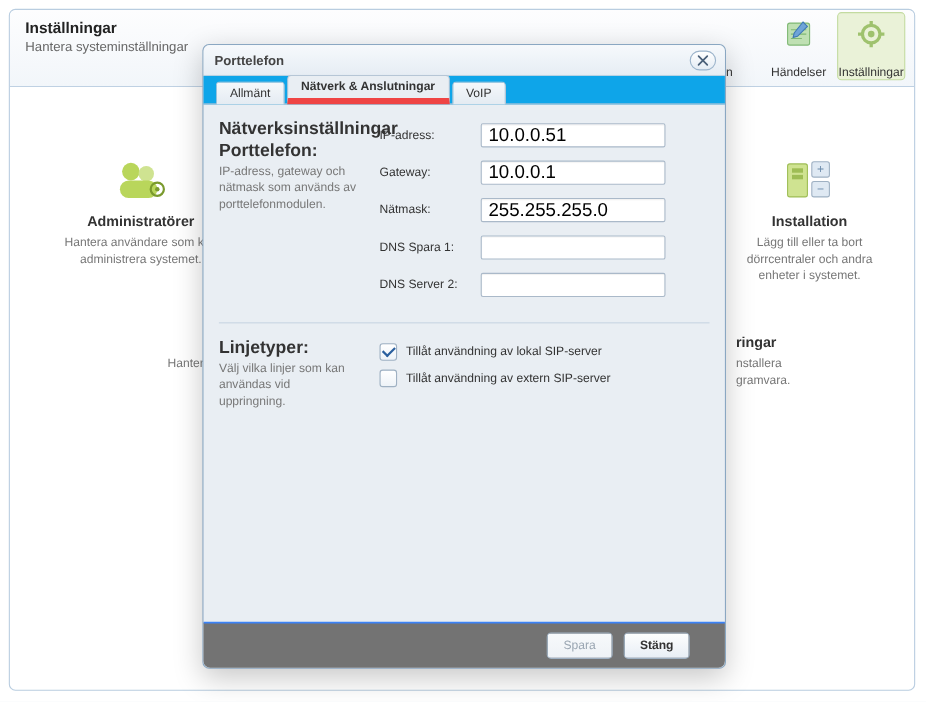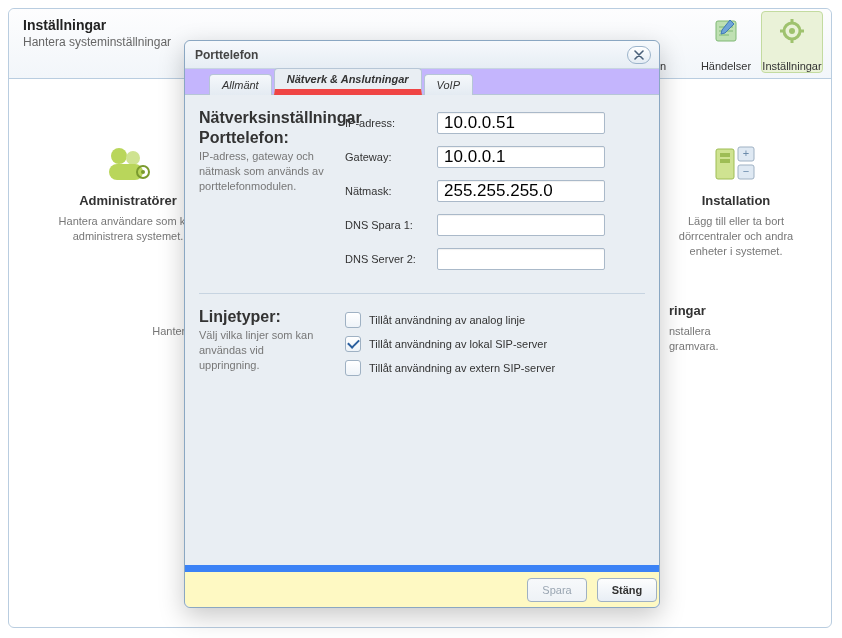--- a/index.html
+++ b/index.html
@@ -96,25 +96,24 @@
     border-radius:9px;
     display:flex; align-items:center; justify-content:center;
     background: linear-gradient(#fff,#e4ecf4);
     color:#4a6079;
     font-size:11px; font-weight:bold;
     cursor:pointer;
   }
 
   .tabstrip {
     height:26px;
-    padding-left:24px;
+    padding-left:11px;
     display:flex; align-items:flex-end;
-    background:#c4b5fd;
+    background:#0ea5e9;
     border-bottom:1px solid #b6c6d6;
-    font-style:italic;
   }
   .tab {
     padding:4px 12px;
     font-size:11px; color:#333;
     border:1px solid #b6c6d6;
     border-bottom:none;
     background: linear-gradient(#f5f8fb,#e4ebf2);
     margin-right:2px;
     border-top-left-radius:4px; border-top-right-radius:4px;
     cursor:pointer;
@@ -167,24 +166,24 @@
     cursor:pointer;
   }
   .cbx.checked::after{
     content:""; width:9px; height:5px;
     border-left:2px solid #2a5f9e; border-bottom:2px solid #2a5f9e;
     transform:rotate(-45deg); margin-top:-3px;
   }
 
   .modal-footer{
     height:42px;
-    border-top:7px solid #3b82f6;
+    border-top:2px solid #3b82f6;
     display:flex; align-items:center; justify-content:flex-end;
-    gap:10px; padding-right:2px;
-    background:#fef9c3;
+    gap:10px; padding-right:32px;
+    background:#737373;
     border-bottom-left-radius:6px; border-bottom-right-radius:6px;
   }
   .btn{
     min-width:60px; height:24px;
     border:1px solid #9fb1c3;
     border-radius:4px;
     background:linear-gradient(#fdfefe,#e8eef5);
     font-size:11px; color:#333;
     display:flex; align-items:center; justify-content:center;
     cursor:pointer;
@@ -337,24 +336,20 @@
       </div>
     </div>
 
     <div class="section">
       <div class="section-left">
         <div class="sl-title">Linjetyper:</div>
         <div class="sl-desc">Välj vilka linjer som kan användas vid uppringning.</div>
       </div>
       <div class="section-right">
         <div class="cbrow">
-          <div class="cbx"></div>
-          <span>Tillåt användning av analog linje</span>
-        </div>
-        <div class="cbrow">
           <div class="cbx checked"></div>
           <span>Tillåt användning av lokal SIP-server</span>
         </div>
         <div class="cbrow">
           <div class="cbx"></div>
           <span>Tillåt användning av extern SIP-server</span>
         </div>
       </div>
     </div>
 

